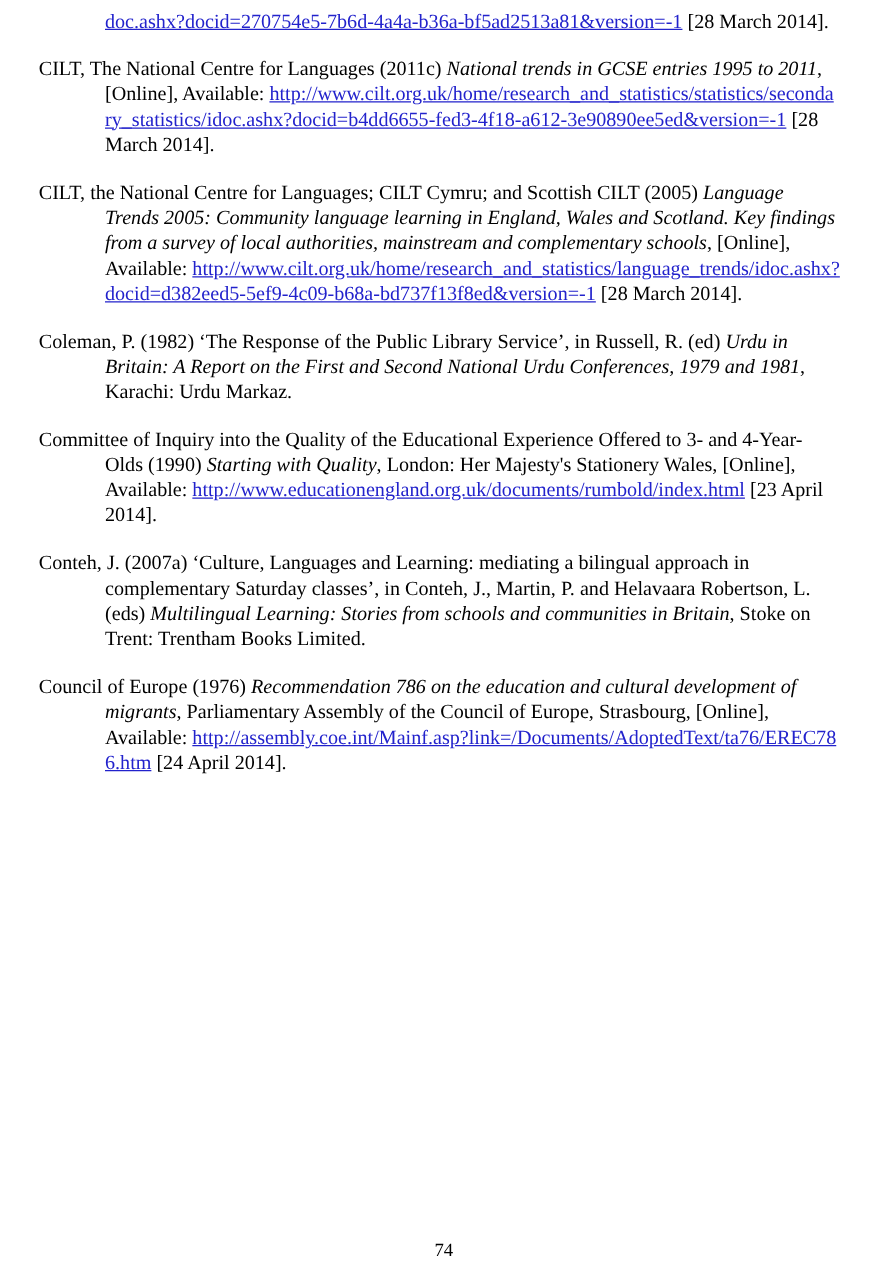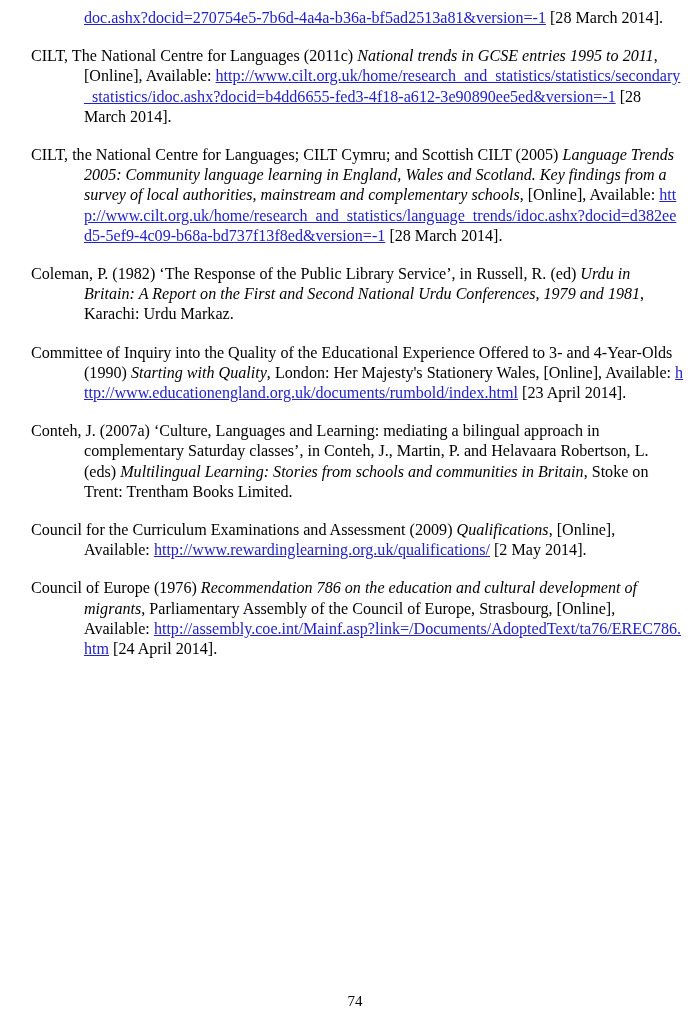--- a/index.html
+++ b/index.html
@@ -15,21 +15,21 @@
     color: #000000;
     overflow: hidden;
   }
   .page {
     position: absolute;
     top: 0;
     left: 0;
     width: 700px;
     height: 1029px;
     box-sizing: border-box;
-    padding: 8px 16px 0 31px;
+    padding: 8px 28px 0 31px;
   }
   .ref-list {
     display: block;
   }
   .ref-entry {
     font-size: 16.1px;
     line-height: 20.2px;
     text-align: left;
     margin: 0 0 18px 0;
     padding-left: 53px;
@@ -71,17 +71,16 @@
 <body>
 
 <div class="page">
   <div class="ref-list" id="ref-list">
       <p class="ref-entry cont"><a class="url" href="#">doc.ashx?docid=270754e5-7b6d-4a4a-b36a-bf5ad2513a81&amp;version=-1</a><span> [28 March 2014].</span></p>
       <p class="ref-entry"><span>CILT, The National Centre for Languages (2011c) </span><i class="ital">National trends in GCSE entries 1995 to 2011</i><span>, [Online], Available: </span><a class="url" href="#">http://www.cilt.org.uk/home/research_and_statistics/statistics/secondary_statistics/idoc.ashx?docid=b4dd6655-fed3-4f18-a612-3e90890ee5ed&amp;version=-1</a><span> [28 March 2014].</span></p>
       <p class="ref-entry"><span>CILT, the National Centre for Languages; CILT Cymru; and Scottish CILT (2005) </span><i class="ital">Language Trends 2005: Community language learning in England, Wales and Scotland. Key findings from a survey of local authorities, mainstream and complementary schools</i><span>, [Online], Available: </span><a class="url" href="#">http://www.cilt.org.uk/home/research_and_statistics/language_trends/idoc.ashx?docid=d382eed5-5ef9-4c09-b68a-bd737f13f8ed&amp;version=-1</a><span> [28 March 2014].</span></p>
       <p class="ref-entry"><span>Coleman, P. (1982) ‘The Response of the Public Library Service’, in Russell, R. (ed) </span><i class="ital">Urdu in Britain: A Report on the First and Second National Urdu Conferences, 1979 and 1981</i><span>, Karachi: Urdu Markaz.</span></p>
       <p class="ref-entry"><span>Committee of Inquiry into the Quality of the Educational Experience Offered to 3- and 4-Year-Olds (1990) </span><i class="ital">Starting with Quality</i><span>, London: Her Majesty's Stationery Wales, [Online], Available: </span><a class="url" href="#">http://www.educationengland.org.uk/documents/rumbold/index.html</a><span> [23 April 2014].</span></p>
       <p class="ref-entry"><span>Conteh, J. (2007a) ‘Culture, Languages and Learning: mediating a bilingual approach in complementary Saturday classes’, in Conteh, J., Martin, P. and Helavaara Robertson, L. (eds) </span><i class="ital">Multilingual Learning: Stories from schools and communities in Britain</i><span>, Stoke on Trent: Trentham Books Limited.</span></p>
-      <p class="ref-entry"><span>Council for the Curriculum Examinations and Assessment (2009) </span><i class="ital">Qualifications</i><span>, [Online], Available: </span><a class="url" href="#">http://www.rewardinglearning.org.uk/qualifications/</a><span> [2 May 2014].</span></p>
       <p class="ref-entry"><span>Council of Europe (1976) </span><i class="ital">Recommendation 786 on the education and cultural development of migrants</i><span>, Parliamentary Assembly of the Council of Europe, Strasbourg, [Online], Available: </span><a class="url" href="#">http://assembly.coe.int/Mainf.asp?link=/Documents/AdoptedText/ta76/EREC786.htm</a><span> [24 April 2014].</span></p>
     </div>
   <div class="page-number">74</div>
 </div>
 
 </body></html>

